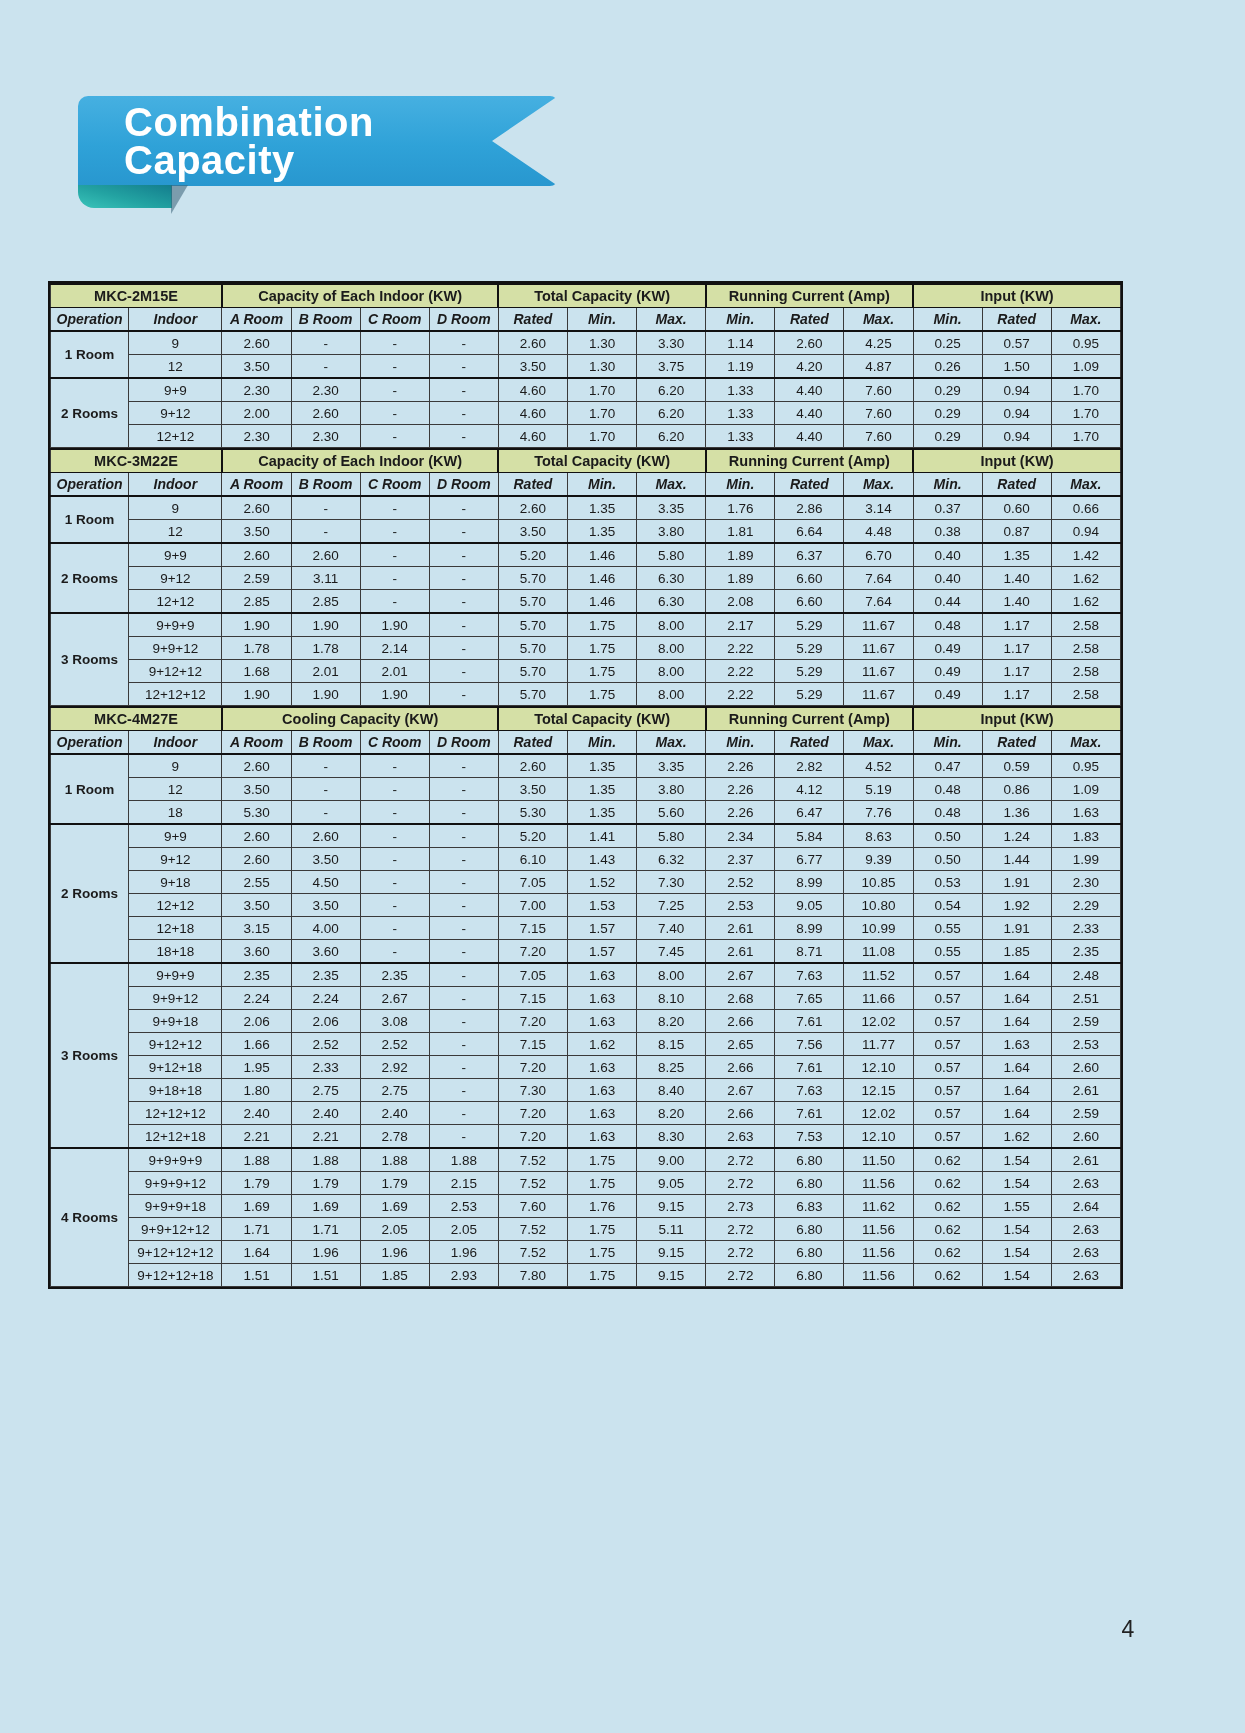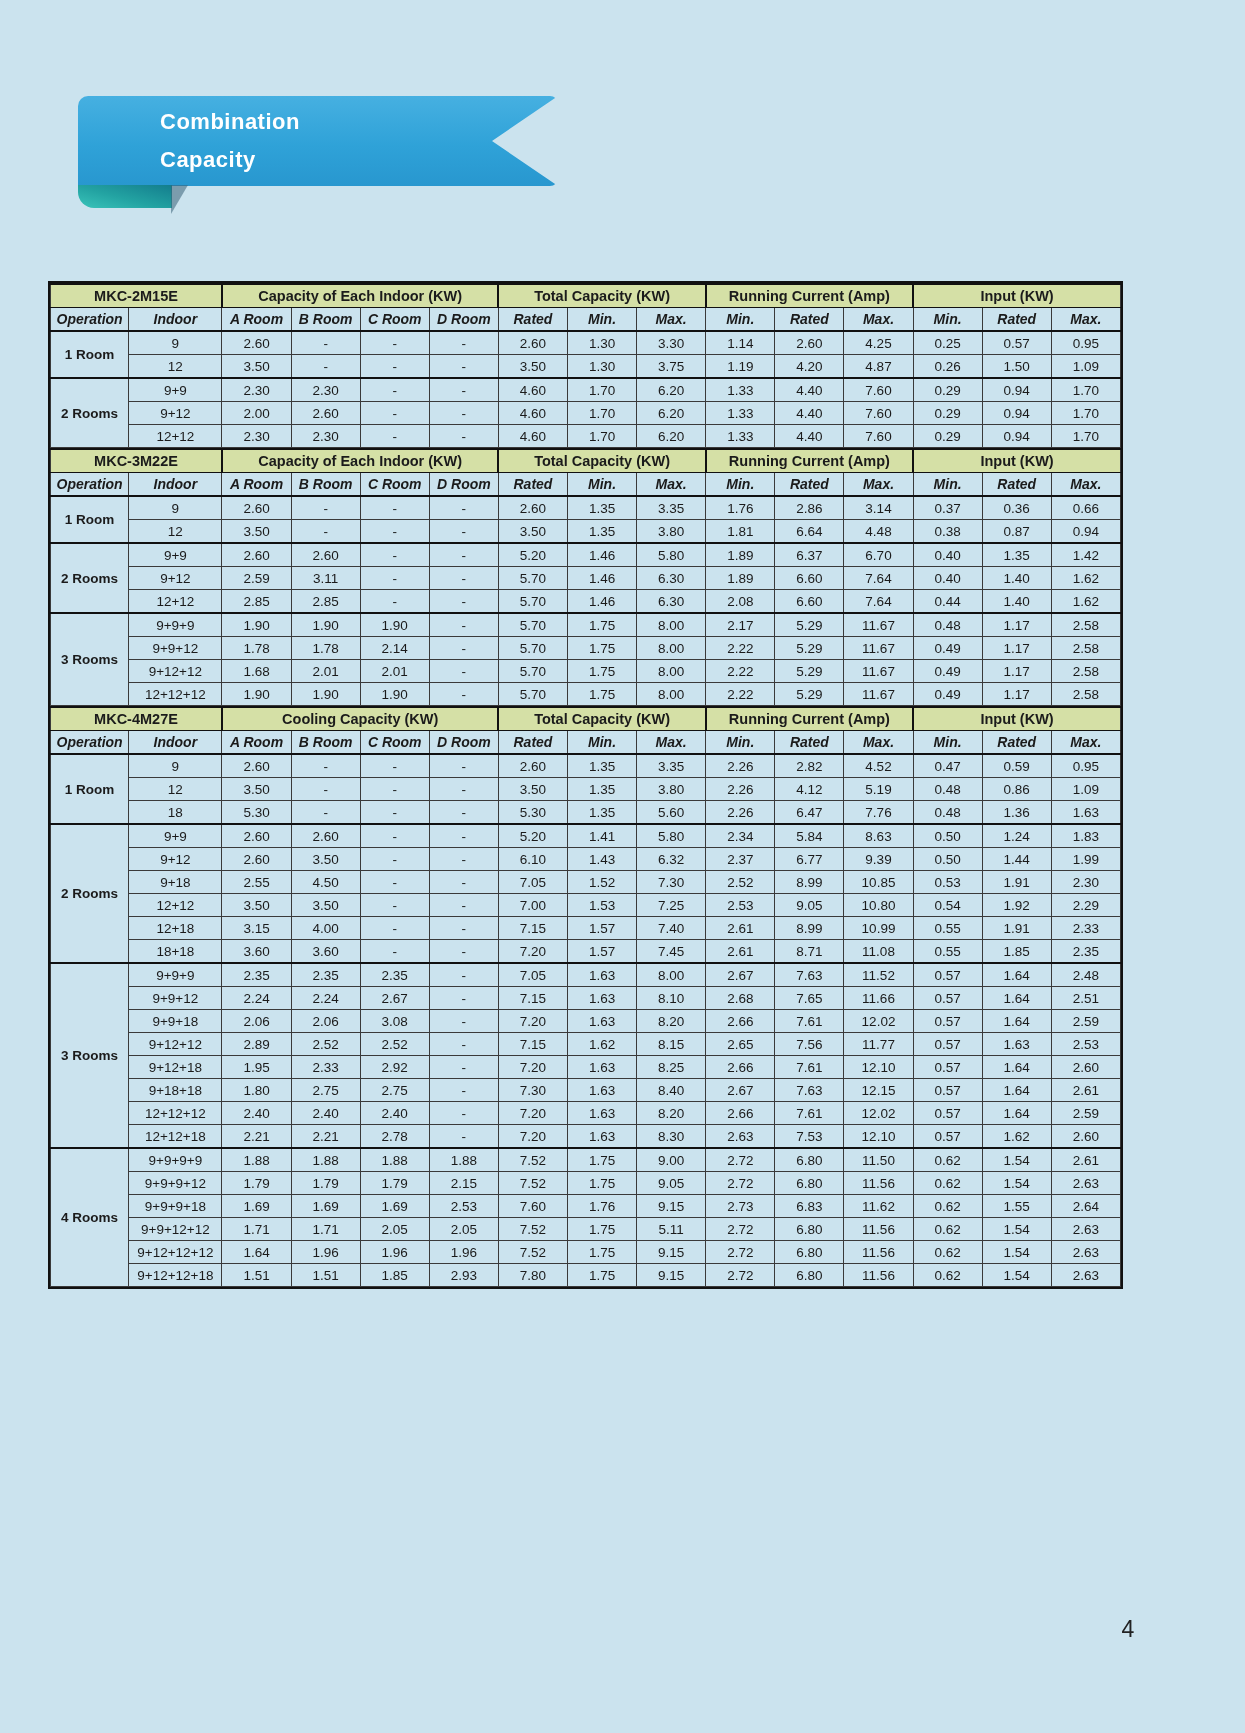--- a/index.html
+++ b/index.html
@@ -11,22 +11,22 @@
 
   
   .banner { position:absolute; left:78px; top:96px; width:500px; }
   .ribbon {
     position:relative; width:480px; height:90px;
     background:linear-gradient(180deg,#46b0e1 0%,#2fa2d8 55%,#2897cf 100%);
     clip-path:polygon(0 0,100% 0,calc(100% - 66px) 50%,100% 100%,0 100%);
     border-radius:10px 8px 8px 0;
   }
   .ribbon-text {
-    padding:7px 0 0 82px; color:#ffffff; font-weight:bold;
-    font-size:22px; line-height:38px; letter-spacing:0.5px;
+    padding:7px 0 0 46px; color:#ffffff; font-weight:bold;
+    font-size:40px; line-height:38px; letter-spacing:0.5px;
   }
   .fold {
     position:absolute; left:0; top:89px; width:94px; height:23px;
     background:linear-gradient(195deg,#137d8d 0%,#23a3a2 55%,#3ac4ba 100%);
     border-radius:0 0 0 16px;
   }
   .fold-shadow {
     position:absolute; left:93px; top:89px; width:17px; height:29px;
     background:rgba(58,98,120,0.55);
     clip-path:polygon(0 0,100% 0,0 100%);
@@ -249,21 +249,21 @@
             <td class="">-</td>
             <td class="">-</td>
             <td class="">-</td>
             <td class="sep">2.60</td>
             <td class="">1.35</td>
             <td class="">3.35</td>
             <td class="sep">1.76</td>
             <td class="">2.86</td>
             <td class="">3.14</td>
             <td class="sep">0.37</td>
-            <td class="">0.36</td>
+            <td class="">0.60</td>
             <td class="">0.66</td>
           </tr>
           <tr class="datarow">
             <td class="indoor">12</td>
             <td class="sep">3.50</td>
             <td class="">-</td>
             <td class="">-</td>
             <td class="">-</td>
             <td class="sep">3.50</td>
             <td class="">1.35</td>
@@ -624,21 +624,21 @@
             <td class="">8.20</td>
             <td class="sep">2.66</td>
             <td class="">7.61</td>
             <td class="">12.02</td>
             <td class="sep">0.57</td>
             <td class="">1.64</td>
             <td class="">2.59</td>
           </tr>
           <tr class="datarow">
             <td class="indoor">9+12+12</td>
-            <td class="sep">2.89</td>
+            <td class="sep">1.66</td>
             <td class="">2.52</td>
             <td class="">2.52</td>
             <td class="">-</td>
             <td class="sep">7.15</td>
             <td class="">1.62</td>
             <td class="">8.15</td>
             <td class="sep">2.65</td>
             <td class="">7.56</td>
             <td class="">11.77</td>
             <td class="sep">0.57</td>

